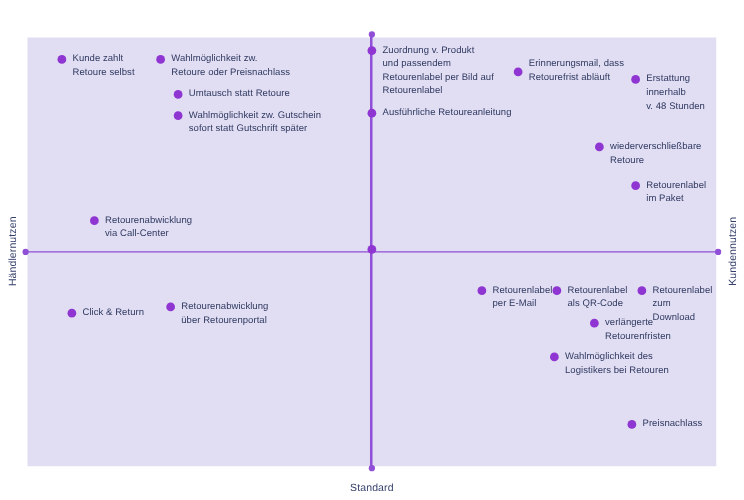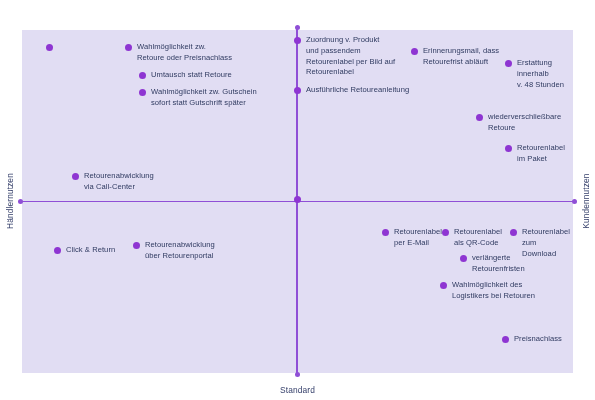--- a/index.html
+++ b/index.html
@@ -132,20 +132,22 @@
   <div class="axis-cap cap-left"></div>
   <div class="axis-cap cap-right"></div>
 
   <div class="axis-title title-bottom">Standard</div>
   <div class="axis-title title-left">Händlernutzen</div>
   <div class="axis-title title-right">Kundennutzen</div>
 
   <div id="points-layer">
       <div class="pt" style="left: 46px; top: 42px;">
         <span class="dot" style="background: rgb(142, 53, 210);"></span>
+        <span class="lbl" style="color: rgb(47, 58, 96);">Kunde zahlt
+Retoure selbst</span>
       </div>
       <div class="pt" style="left: 125px; top: 42px;">
         <span class="dot" style="background: rgb(142, 53, 210);"></span>
         <span class="lbl" style="color: rgb(47, 58, 96);">Wahlmöglichkeit zw.
 Retoure oder Preisnachlass</span>
       </div>
       <div class="pt" style="left: 139px; top: 70px;">
         <span class="dot" style="background: rgb(142, 53, 210);"></span>
         <span class="lbl" style="color: rgb(47, 58, 96);">Umtausch statt Retoure</span>
       </div>
@@ -163,21 +165,21 @@
         <span class="dot" style="background: rgb(142, 53, 210);"></span>
         <span class="lbl" style="color: rgb(47, 58, 96);">Zuordnung v. Produkt
 und passendem
 Retourenlabel per Bild auf
 Retourenlabel</span>
       </div>
       <div class="pt" style="left: 294px; top: 85px;">
         <span class="dot" style="background: rgb(142, 53, 210);"></span>
         <span class="lbl" style="color: rgb(47, 58, 96);">Ausführliche Retoureanleitung</span>
       </div>
-      <div class="pt" style="left: 411px; top: 46px;">
+      <div class="pt" style="left: 411px; top: 46px; align-items: center;">
         <span class="dot" style="background: rgb(142, 53, 210);"></span>
         <span class="lbl" style="color: rgb(47, 58, 96);">Erinnerungsmail, dass
 Retourefrist abläuft</span>
       </div>
       <div class="pt" style="left: 505px; top: 58px;">
         <span class="dot" style="background: rgb(142, 53, 210);"></span>
         <span class="lbl" style="color: rgb(47, 58, 96);">Erstattung
 innerhalb
 v. 48 Stunden</span>
       </div>
@@ -212,21 +214,21 @@
         <span class="dot" style="background: rgb(142, 53, 210);"></span>
         <span class="lbl" style="color: rgb(47, 58, 96);">Retourenlabel
 als QR-Code</span>
       </div>
       <div class="pt" style="left: 510px; top: 227px;">
         <span class="dot" style="background: rgb(142, 53, 210);"></span>
         <span class="lbl" style="color: rgb(47, 58, 96);">Retourenlabel
 zum
 Download</span>
       </div>
-      <div class="pt" style="left: 460px; top: 253px;">
+      <div class="pt" style="left: 472px; top: 253px;">
         <span class="dot" style="background: rgb(142, 53, 210);"></span>
         <span class="lbl" style="color: rgb(47, 58, 96);">verlängerte
 Retourenfristen</span>
       </div>
       <div class="pt" style="left: 440px; top: 280px;">
         <span class="dot" style="background: rgb(142, 53, 210);"></span>
         <span class="lbl" style="color: rgb(47, 58, 96);">Wahlmöglichkeit des
 Logistikers bei Retouren</span>
       </div>
       <div class="pt" style="left: 502px; top: 334px;">

